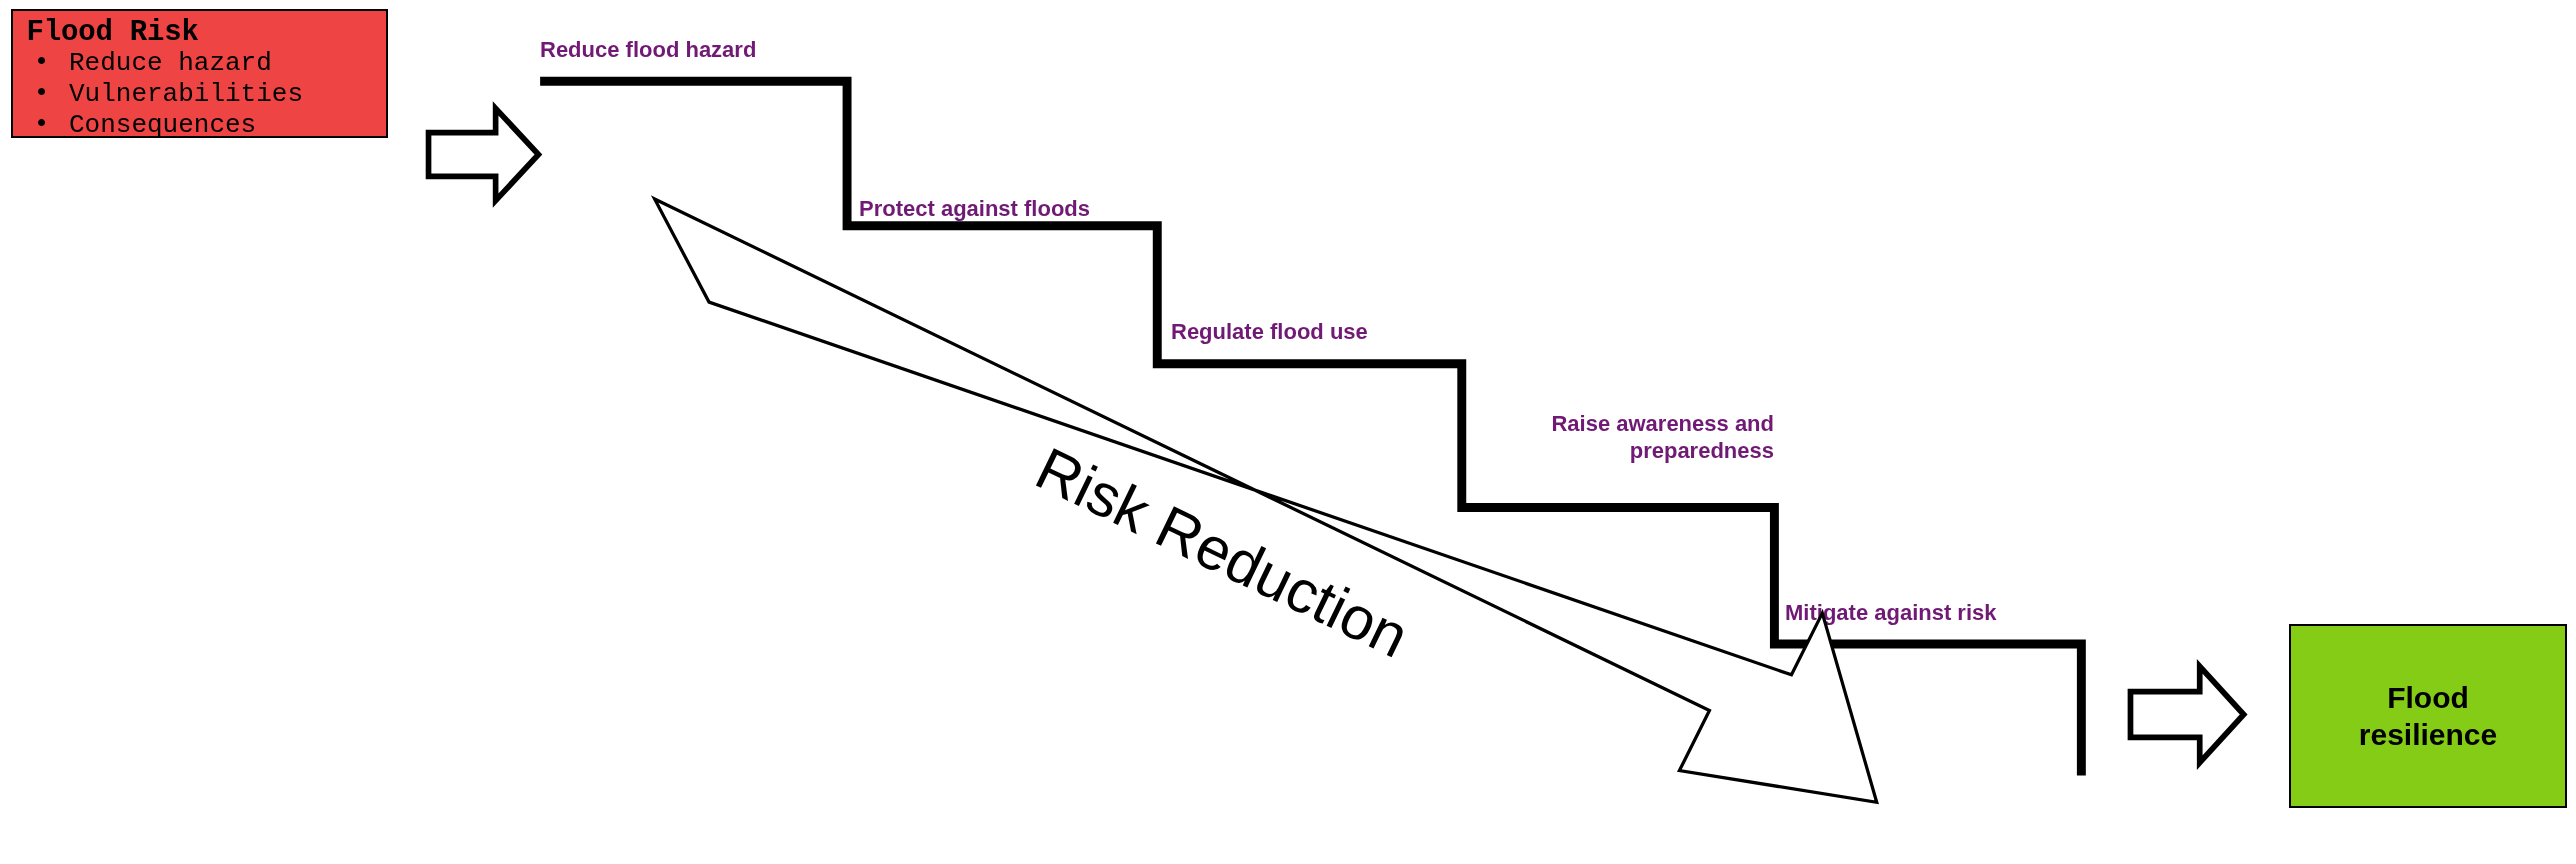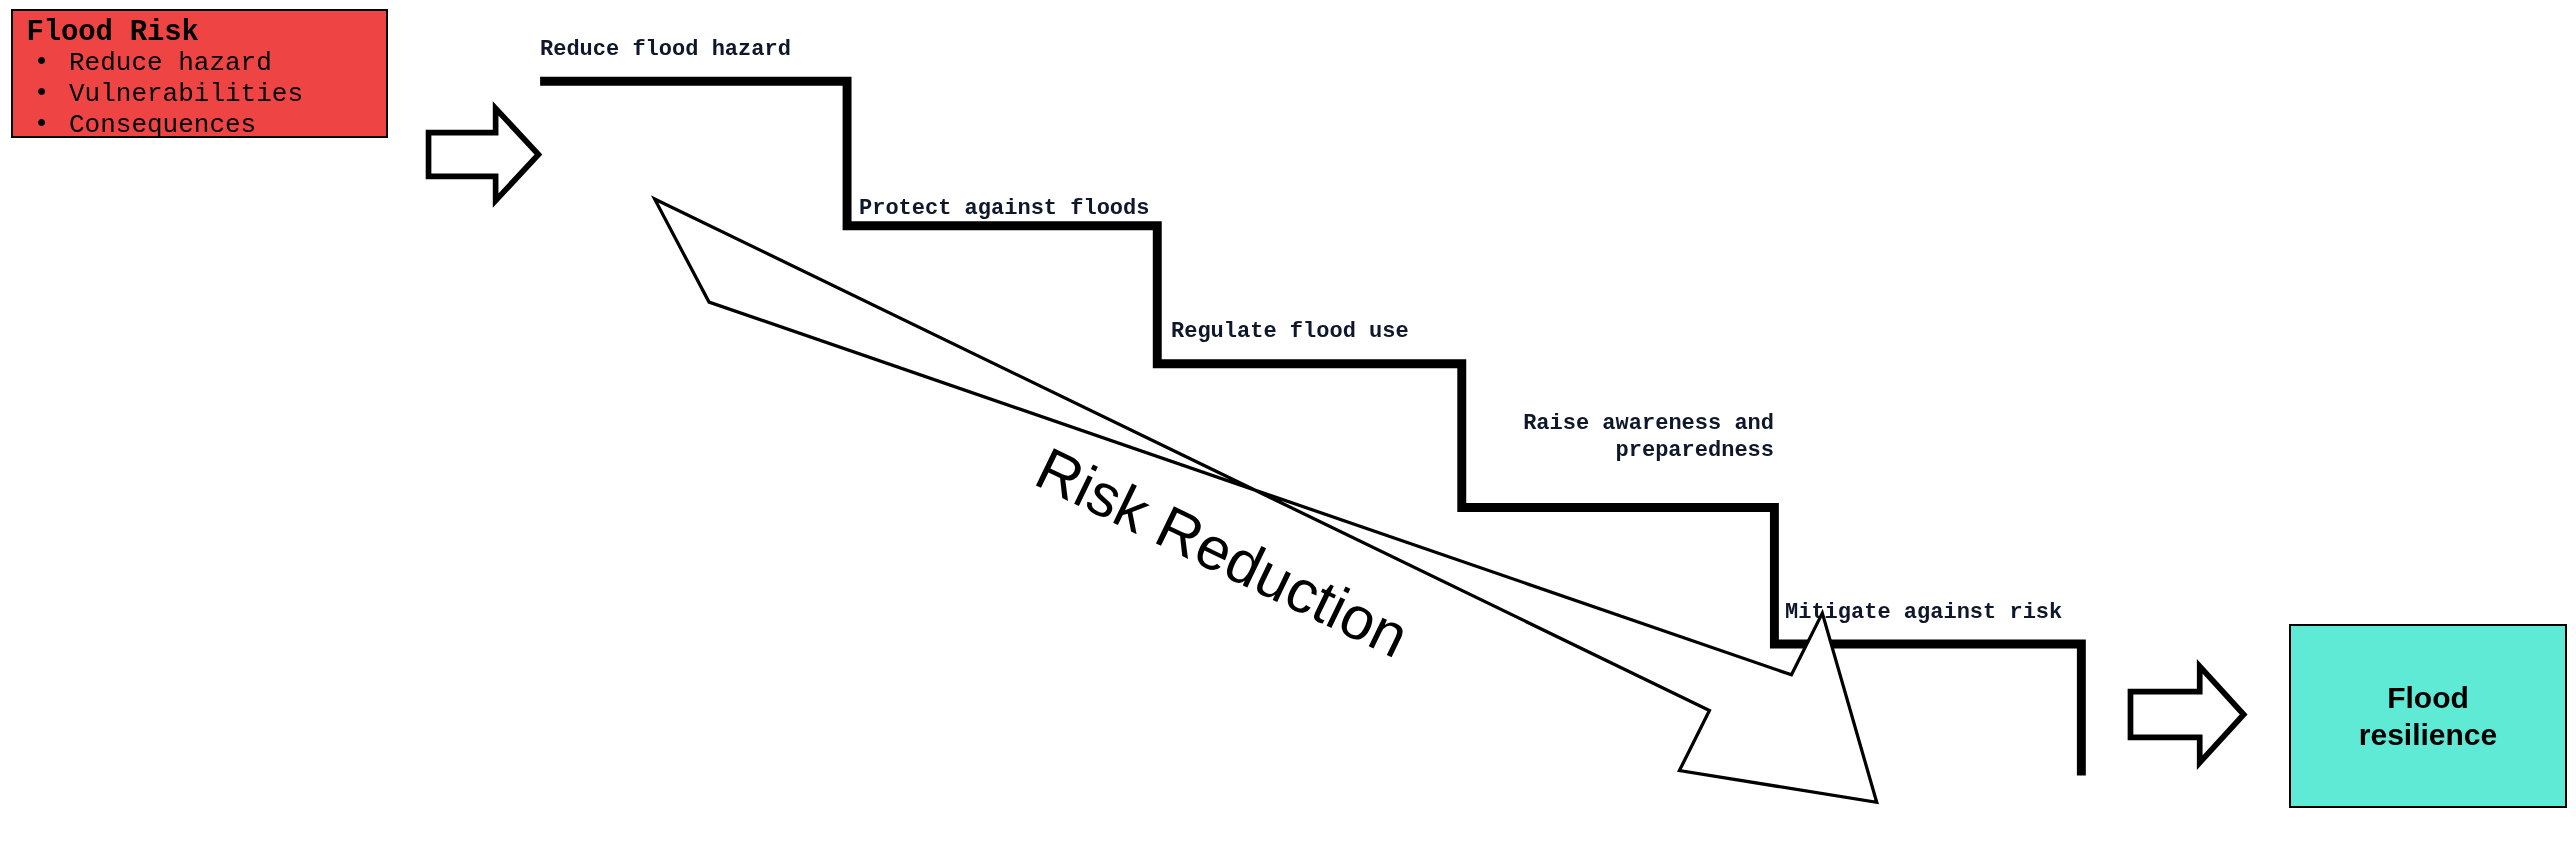--- a/index.html
+++ b/index.html
@@ -21,32 +21,32 @@
   
   .blockarrow{position:absolute;}
   .blockarrow svg{display:block;overflow:visible;}
 
   
   #stairs{position:absolute;left:0;top:0;width:2576px;height:864px;}
   #stairs svg{display:block;}
 
   
   .steplabel{position:absolute;font-size:22px;font-weight:bold;line-height:27px;
-             white-space:pre;color:#0f172a;font-family:Liberation Mono, monospace;}
+             white-space:pre;color:#701a75;}
   .steplabel.two-line{white-space:pre-line;text-align:right;}
 
   
   #riskarrow{position:absolute;left:0;top:0;width:2576px;height:864px;}
   #riskarrow svg{display:block;}
   .risk-red-text{font-family:"Liberation Sans", sans-serif;font-size:74px;fill:#000;
                  font-weight:normal;}
 
   
   .res-box{position:absolute;left:2289px;top:624px;width:278px;height:184px;
-           border:2.4px solid #000;background:#5eead4;box-sizing:border-box;
+           border:2.4px solid #000;background:#84cc16;box-sizing:border-box;
            display:flex;align-items:center;justify-content:center;}
   .res-text{font-size:30px;font-weight:bold;line-height:37px;text-align:center;
             white-space:pre-line;}
 </style>
 </head>
 <body>
 
 <div id="stage">
 
   <div class="risk-box">

